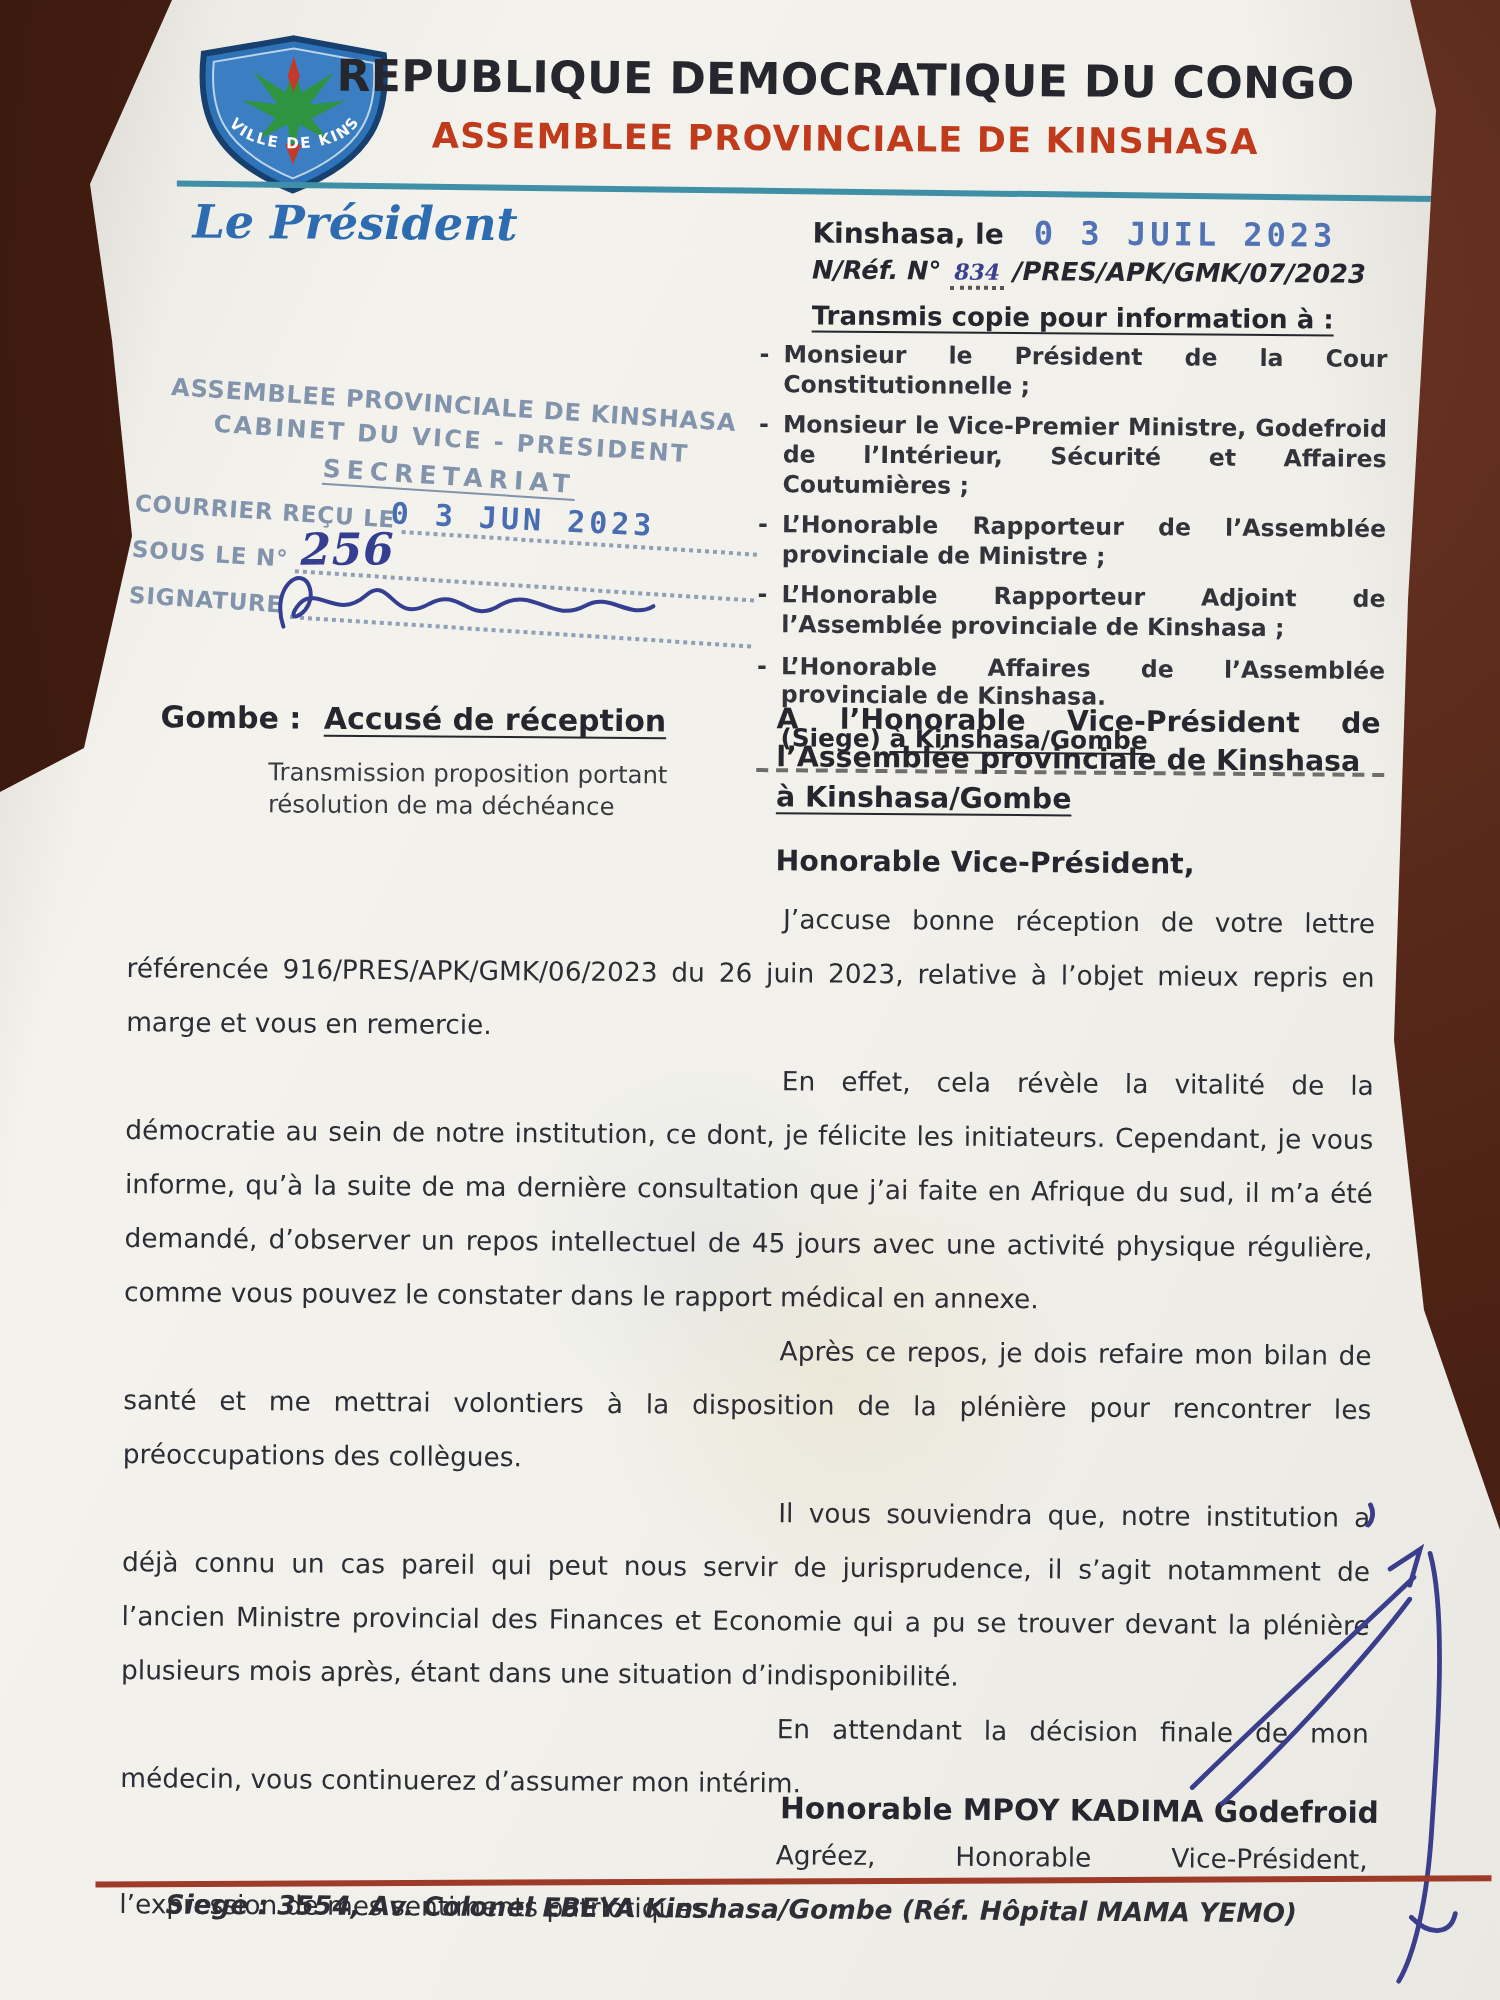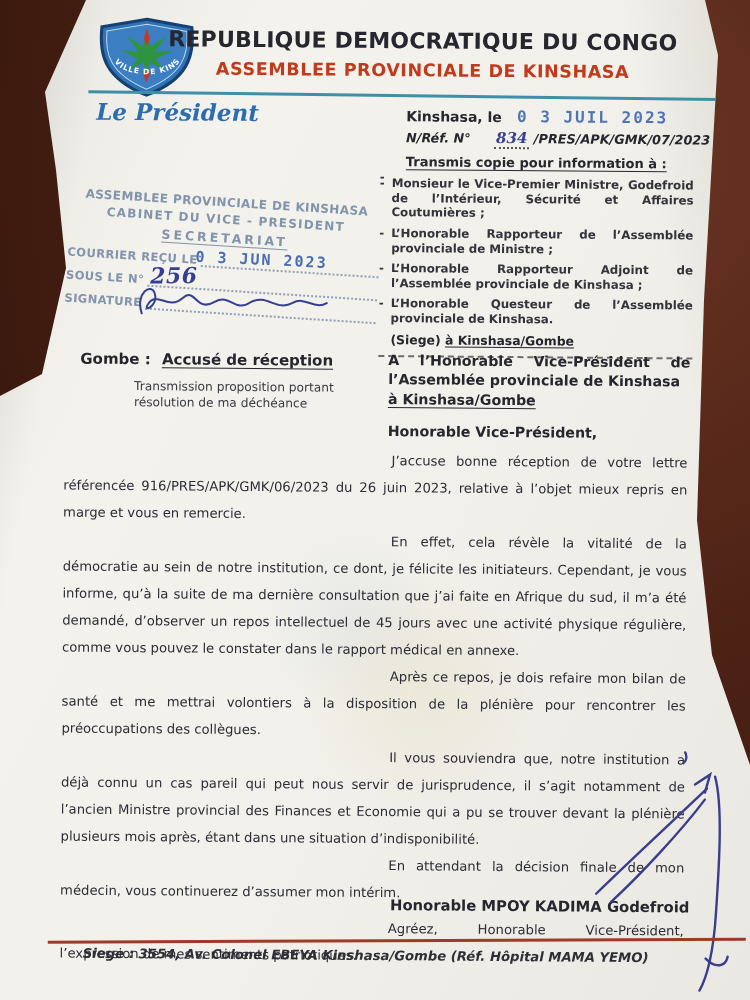--- a/index.html
+++ b/index.html
@@ -44,22 +44,22 @@
 
   .meta{position:absolute;left:404px;top:106px;width:344px;color:#26262e;}
   .place-date{white-space:nowrap;}
   .place-label{font-size:14px;font-weight:bold;}
   .date-stamp{
     font-family:"DejaVu Sans Mono", monospace;font-weight:bold;font-size:16px;
     color:#4066b0;letter-spacing:2px;margin-left:10px;opacity:.9;
   }
   .ref-line{font-size:12.8px;font-weight:bold;font-style:italic;margin-top:3px;white-space:nowrap;}
   .ref-hand{
-    font-family:"DejaVu Serif", serif;font-size:15px;color:#39418f;
-    border-bottom:2px dotted #555;padding:0 2px;margin-left:19px;
+    font-family:"DejaVu Serif", serif;font-size:11px;color:#39418f;
+    border-bottom:2px dotted #555;padding:0 2px;
   }
   .transmit-heading{
     font-size:13px;font-weight:bold;margin-top:8px;
     text-decoration:underline;text-underline-offset:3px;
   }
   .recipients{position:absolute;left:378px;top:170px;width:314px;}
   .recipient{
     position:relative;padding-left:12px;margin-bottom:6px;
     font-size:11.8px;font-weight:bold;color:#33333b;line-height:1.24;text-align:justify;
   }
@@ -154,36 +154,37 @@
         <span>N/Réf. N°</span>
         <span class="ref-hand">834</span>
         <span>/PRES/APK/GMK/07/2023</span>
       </div>
       <div class="transmit-heading">Transmis copie pour information à :</div>
     </div>
 
     <div class="recipients">
       <div class="recipient">
         <span class="marker">-</span>
+        <span>Monsieur le Président de la Cour Constitutionnelle ;</span>
       </div>
       <div class="recipient">
         <span class="marker">-</span>
         <span>Monsieur le Vice-Premier Ministre, Godefroid de l’Intérieur, Sécurité et Affaires Coutumières ;</span>
       </div>
       <div class="recipient">
         <span class="marker">-</span>
         <span>L’Honorable Rapporteur de l’Assemblée provinciale de Ministre ;</span>
       </div>
       <div class="recipient">
         <span class="marker">-</span>
         <span>L’Honorable Rapporteur Adjoint de l’Assemblée provinciale de Kinshasa ;</span>
       </div>
       <div class="recipient">
         <span class="marker">-</span>
-        <span>L’Honorable Questeur de l’Assemblée provinciale de Kinshasa.</span>
+        <span>L’Honorable Affaires de l’Assemblée provinciale de Kinshasa.</span>
       </div>
       <div class="tous-line">
         <span>(Siege)</span>
         <span class="tous-place">à Kinshasa/Gombe</span>
       </div>
       <div class="dashed-divider"></div>
     </div>
 
     <div class="stamp">
       <div class="stamp-l1">ASSEMBLEE PROVINCIALE DE KINSHASA</div>

